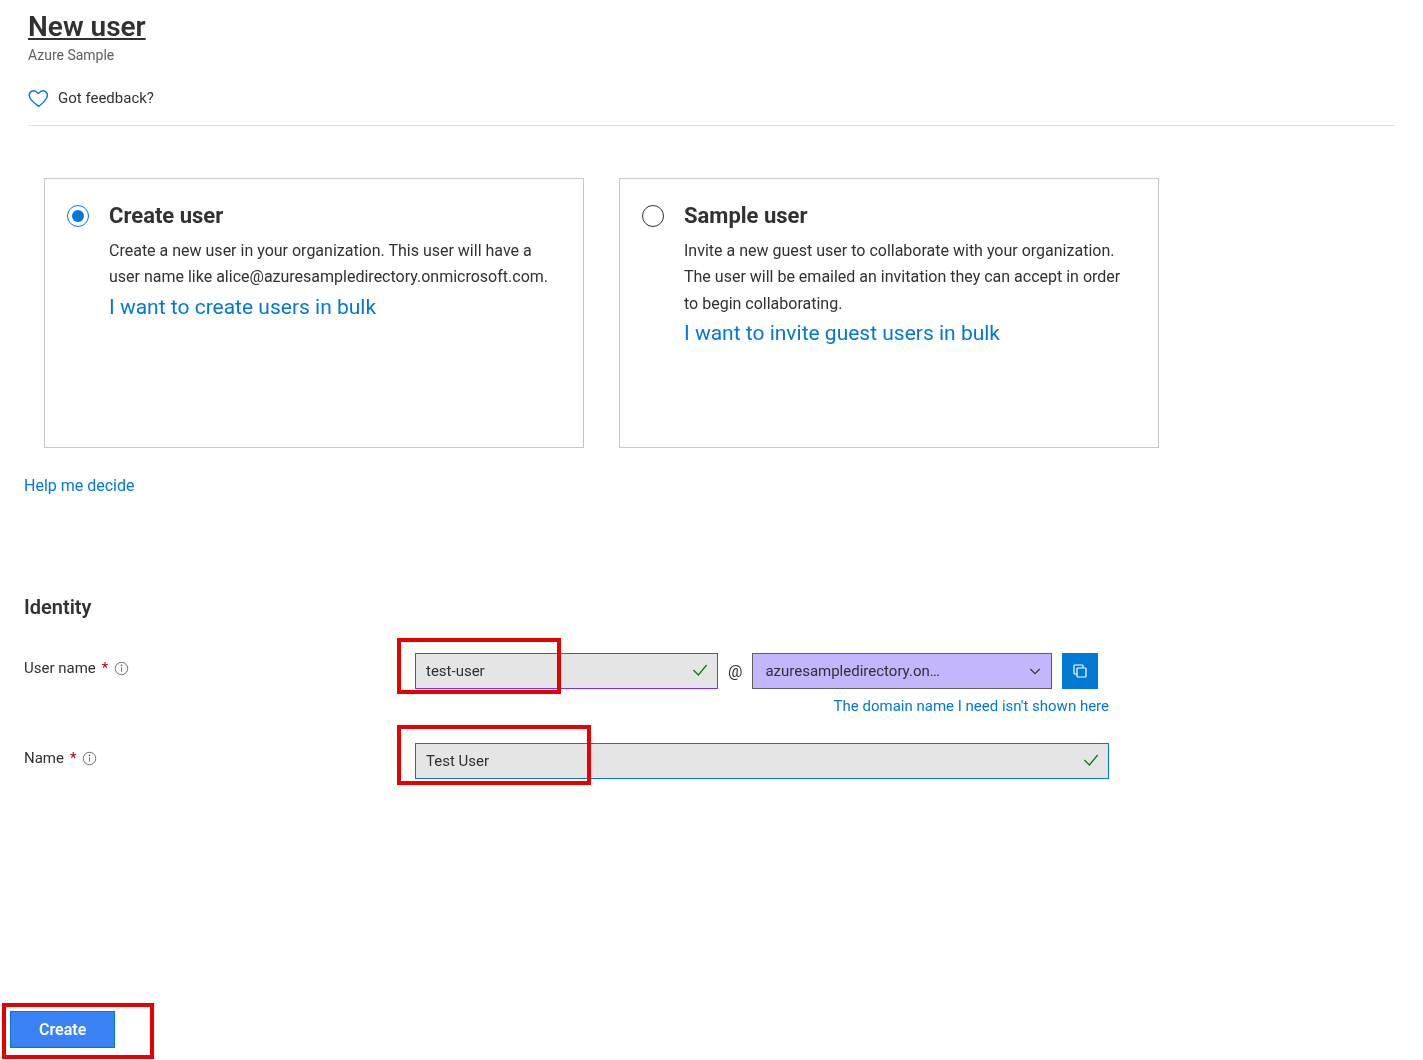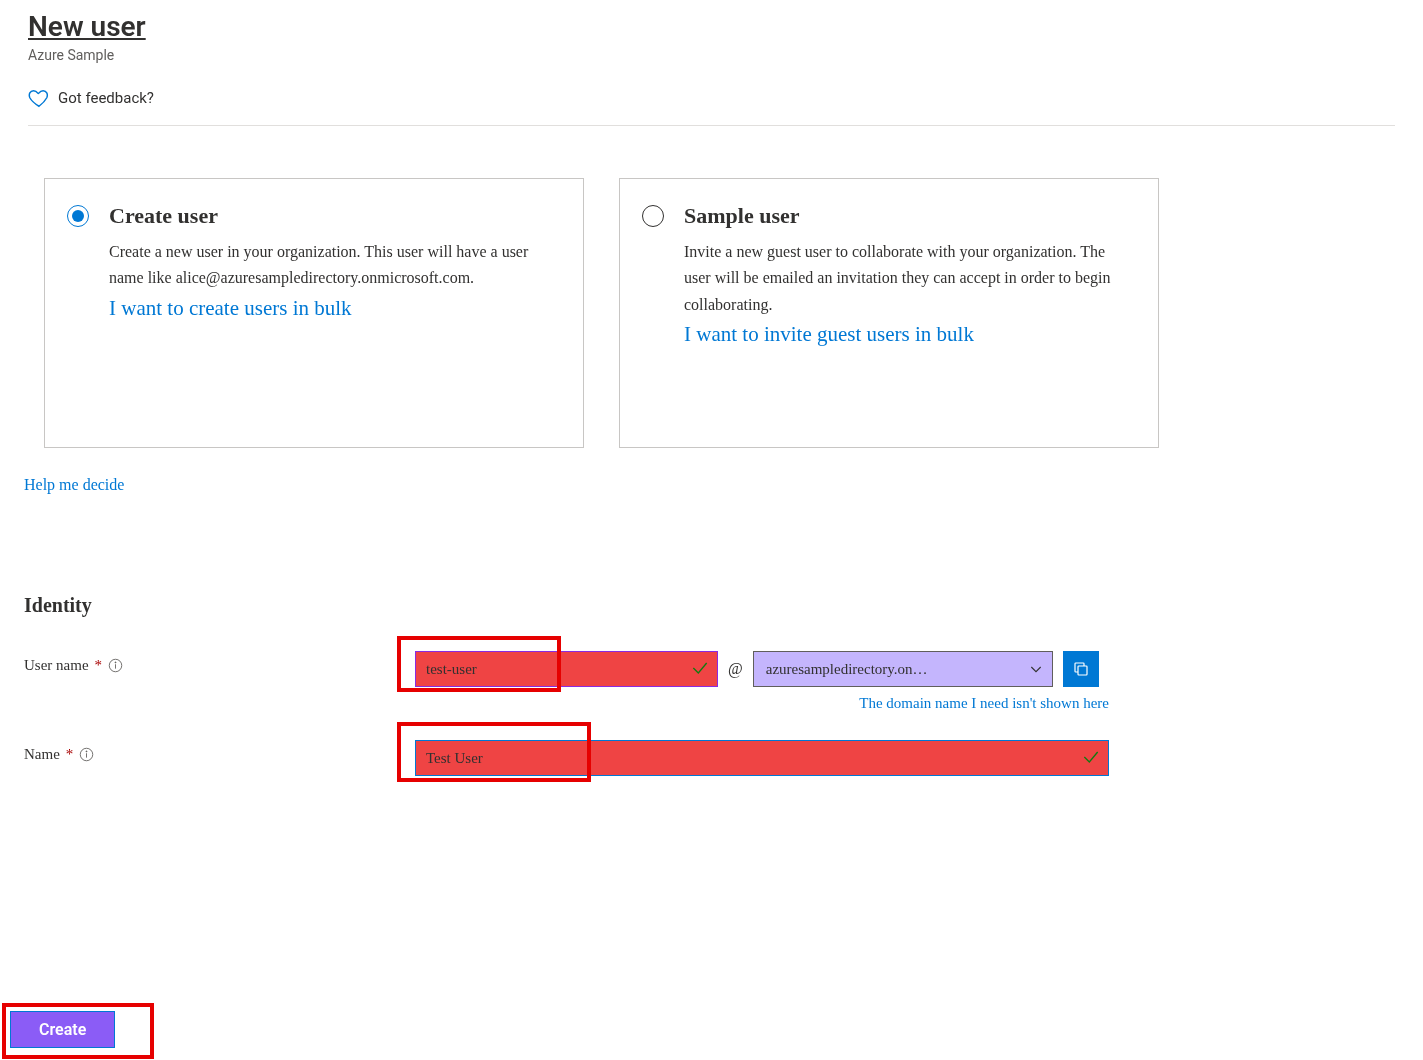--- a/index.html
+++ b/index.html
@@ -14,21 +14,21 @@
     .page-title { font-size: 28px; font-weight: 600; color: #323130; margin-bottom: 4px; text-decoration: underline; }
     .subtitle { font-size: 14px; color: #605e5c; margin-bottom: 18px; }
     .feedback-row {
       display: flex; align-items: center; gap: 8px;
       padding: 6px 0 16px 0; border-bottom: 1px solid #e1dfdd;
       margin: 0 0 0 0;
     }
     .feedback-row .heart { color: #0078d4; }
     .feedback-text { font-size: 15px; color: #323130; }
 
-    .content { padding: 0 20px; font-family: Liberation Serif, serif; }
+    .content { padding: 0 20px; }
 
     .cards {
       display: flex; gap: 35px;
       padding: 52px 24px 0 24px;
     }
     .card {
       border: 1px solid #c8c6c4;
       padding: 24px 28px 24px 22px;
       width: 540px; min-height: 270px;
       display: flex; gap: 20px;
@@ -53,21 +53,21 @@
     .section-title { font-size: 20px; font-weight: 600; margin: 100px 0 34px 4px; color: #323130; }
 
     .form-row { display:flex; align-items:flex-start; margin-bottom: 28px; }
     .label-col { width: 395px; display:flex; align-items:center; gap:6px; font-size:15px; color:#323130; padding-top:6px; padding-left:4px;}
     .required { color:#a80000; }
     .info-icon { color:#605e5c; display:inline-flex; }
     .field-col { flex: 1; display:flex; flex-direction:column; gap:8px; }
     .field-line { display:flex; align-items:center; gap:10px; position:relative; }
     .input {
       height: 36px; border: 1px solid #605e5c; padding: 0 34px 0 10px;
-      font-size: 15px; color:#323130; background:#ef4444; outline:none;
+      font-size: 15px; color:#323130; background:#e5e5e5; outline:none;
       font-family: inherit;
     }
     .input.username { width: 303px; border-color: #8a2be2; }
     .input.name { width: 694px; border-color: #0078d4; }
     .input.firstname { width: 694px; }
     .check {
       position: absolute; color:#107c10;
       pointer-events:none;
     }
     .check.un { left: 275px; top: 7px; }
@@ -86,21 +86,21 @@
     .hr-username { left: -18px; top: -15px; width: 164px; height: 56px; }
     .hr-name { left: -18px; top: -18px; width: 194px; height: 60px; }
     .domain-help { color:#0078d4; font-size:15px; text-align:right; width: 694px; text-decoration:none; }
 
     .footer {
       position: fixed; bottom: 12px; left: 10px;
     }
     .create-btn-wrap { position:relative; display:inline-block; }
     .hr-create { position:absolute; border:4px solid #e60000; left:-8px; top:-8px; width:152px; height:56px; pointer-events:none; }
     .create-btn {
-      background:#8b5cf6; color:#fff; border:none; font-size:16px; font-weight:600;
+      background:#3b82f6; color:#fff; border:none; font-size:16px; font-weight:600;
       padding: 8px 28px; border:1px solid #0078d4;
       font-family: inherit;
     }
 
     svg { display:block; }
   </style>
 </head>
 <body>
 
 <div class="header">

